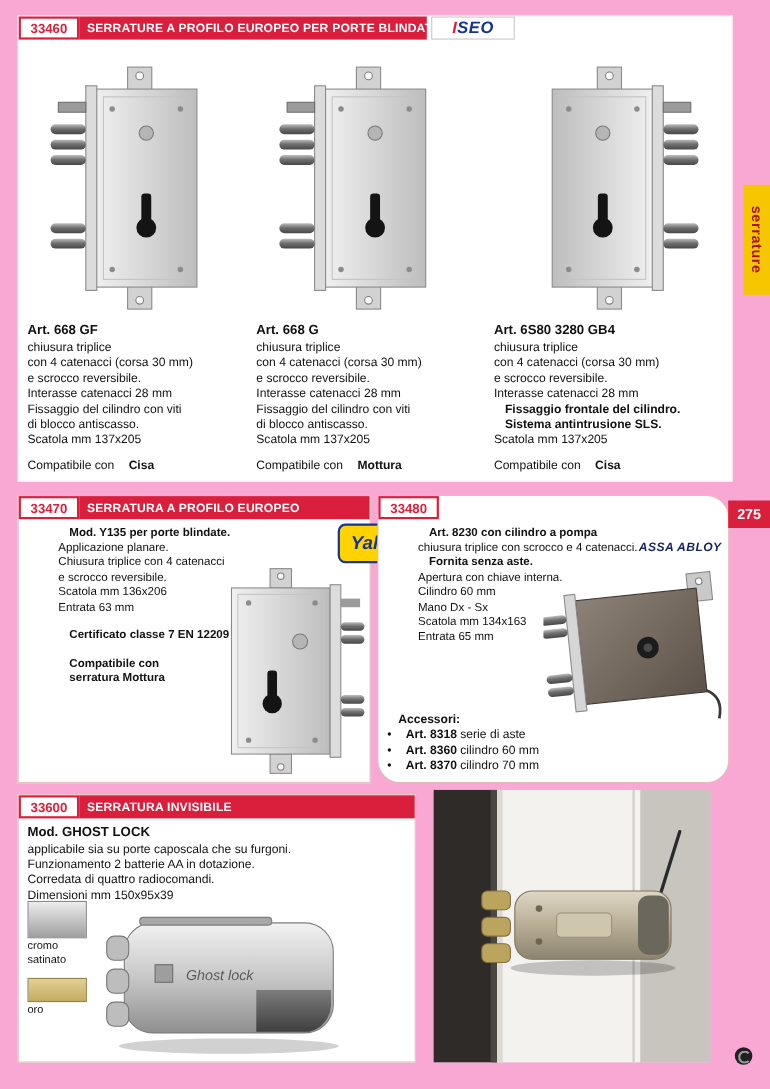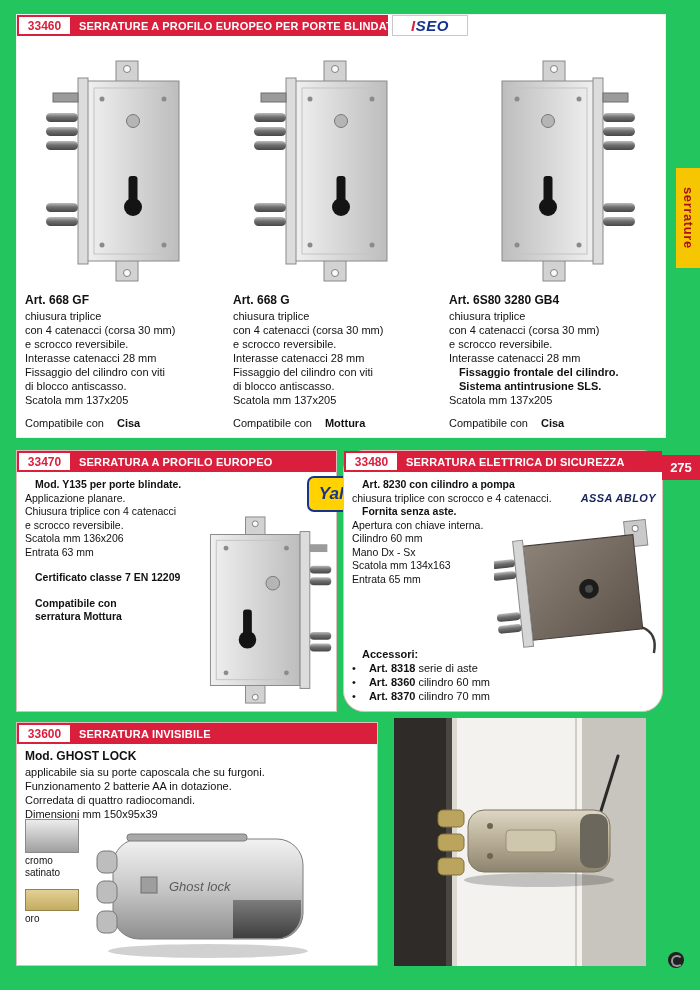--- a/index.html
+++ b/index.html
@@ -1,18 +1,18 @@
 <!DOCTYPE html>
 <html><head>
 <meta charset="utf-8">
 <style>
   * { margin:0; padding:0; box-sizing:border-box; }
   html,body { background:#ffffff; }
   #page {
-    position:relative; width:700px; height:990px; background:#22c55e;
+    position:relative; width:700px; height:990px; background:#f9a8d4;
     font-family:"Liberation Sans", sans-serif; color:#111; overflow:hidden;
   }
   .sec { position:absolute; background:#fff; border:1px solid #e0bcbc; }
   .sec.noborder { border-color:#eee; }
   .hdr { display:flex; align-items:stretch; height:21px; }
   .code {
     width:55px; flex:none; background:#fff; border:2px solid #da1f3d; color:#da1f3d;
     font-weight:700; font-size:12px; display:flex; align-items:center; justify-content:center;
   }
   .bar {
@@ -22,21 +22,21 @@
   .bar.grow { flex:1; }
   .bar.fix1 { width:316px; flex:none; }
   .iseo {
     width:76px; height:21px; margin-left:4px; border:1px solid #c9c9c9; background:#fff;
     display:flex; align-items:center; justify-content:center;
     font-weight:700; font-style:italic; font-size:15px; letter-spacing:.5px;
   }
   .iseo-i { color:#da1f3d; }
   .iseo-seo { color:#16348c; }
   .t { font-size:11px; line-height:14px; }
-  .ts { font-size:10.5px; line-height:13.5px; }
+  .ts { font-size:10.5px; line-height:13.5px;margin-left:28px; }
   .b { font-weight:700;padding-left:10px; }
   .art { font-size:12px; font-weight:700; margin-bottom:2px; }
   .prod { position:absolute; top:40px; }
   .lockimg { width:170px; height:232px; margin:0 auto 6px; }
   .compat { margin-top:10px; font-size:11px; }
   .gap12 { margin-top:12px; }
   .yale {
     position:absolute; left:250px; top:25px; width:58px; height:36px;
     background:#ffd200; border:2px solid #16348c; border-radius:7px;
     display:flex; align-items:center; justify-content:center;
@@ -256,21 +256,20 @@
           <circle cx="30" cy="162" r="2.5" fill="#8b8b8b"></circle>
           <circle cx="92" cy="162" r="2.5" fill="#8b8b8b"></circle>
         </g>
       </svg>
     </div>
   </div>
 
   <div class="sec" style="left:343px; top:450px; width:320px; height:262px;border-radius:21px;">
     <div class="hdr">
       <div class="code">33480</div>
-      <div class="bar grow">SERRATURA ELETTRICA DI SICUREZZA</div>
     </div>
     <div class="assa">ASSA ABLOY</div>
     <div class="abs" style="left:8px; top:27px; width:235px;">
       <div class="ts b">Art. 8230 con cilindro a pompa</div>
       <div class="ts">chiusura triplice con scrocco e 4 catenacci.</div>
       <div class="ts b">Fornita senza aste.</div>
       <div class="ts">Apertura con chiave interna.</div>
       <div class="ts">Cilindro 60 mm</div>
       <div class="ts">Mano Dx - Sx</div>
       <div class="ts">Scatola mm 134x163</div>

